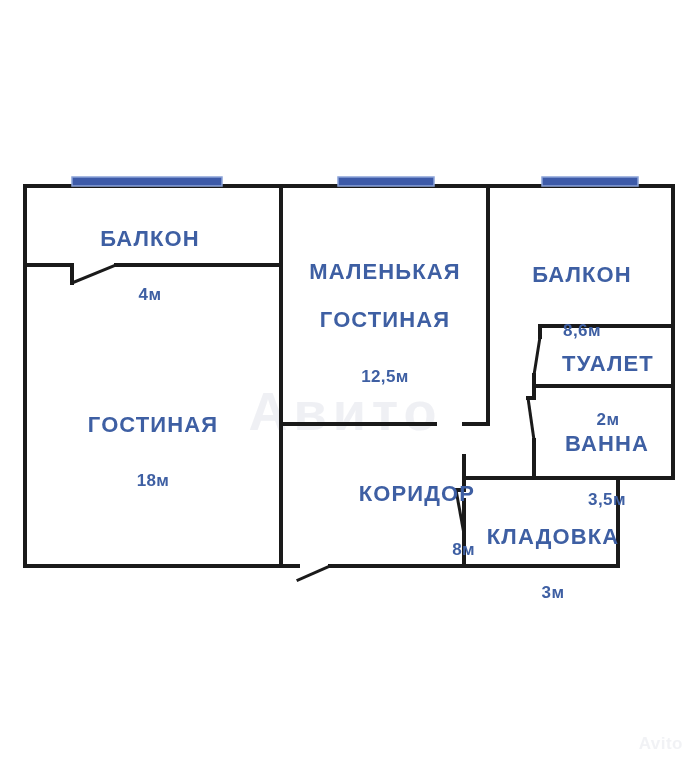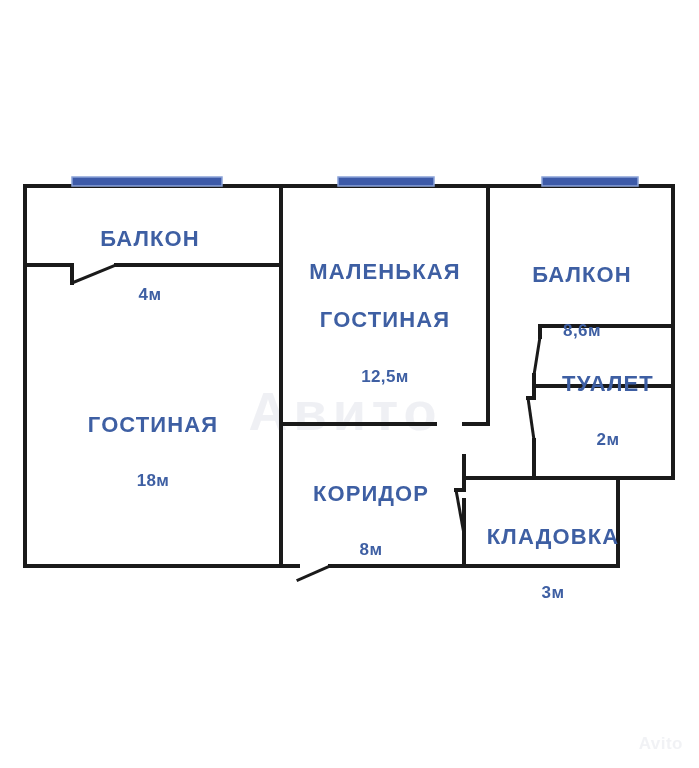--- a/index.html
+++ b/index.html
@@ -166,27 +166,31 @@
     <span class="room-name two-line">МАЛЕНЬКАЯ</span>
     <span class="room-name two-line">ГОСТИНАЯ</span>
     <span class="room-area">12,5м</span>
   </div>
 
   <div class="room-label" style="left:498px; top:243px; width:168px;">
     <span class="room-name">БАЛКОН</span>
     <span class="room-area">8,6м</span>
   </div>
 
-  <div class="room-label" style="left:545px; top:352px; width:126px;">
+  <div class="room-label" style="left:545px; top:332px; width:126px;">
     <span class="room-name">ТУАЛЕТ</span>
     <span class="room-area">2м</span>
   </div>
 
-
-  <div class="room-label" style="left:281px; top:462px; width:180px;">
+  <div class="room-label" style="left:543px; top:412px; width:128px;">
+    <span class="room-name">ВАННА</span>
+    <span class="room-area">3,5м</span>
+  </div>
+
+  <div class="room-label" style="left:295px; top:462px; width:180px;text-align:right;">
     <span class="room-name">КОРИДОР</span>
     <span class="room-area">8м</span>
   </div>
 
   <div class="room-label" style="left:478px; top:505px; width:150px;">
     <span class="room-name">КЛАДОВКА</span>
     <span class="room-area">3м</span>
   </div>
 
   <div class="watermark-corner">Avito</div>

